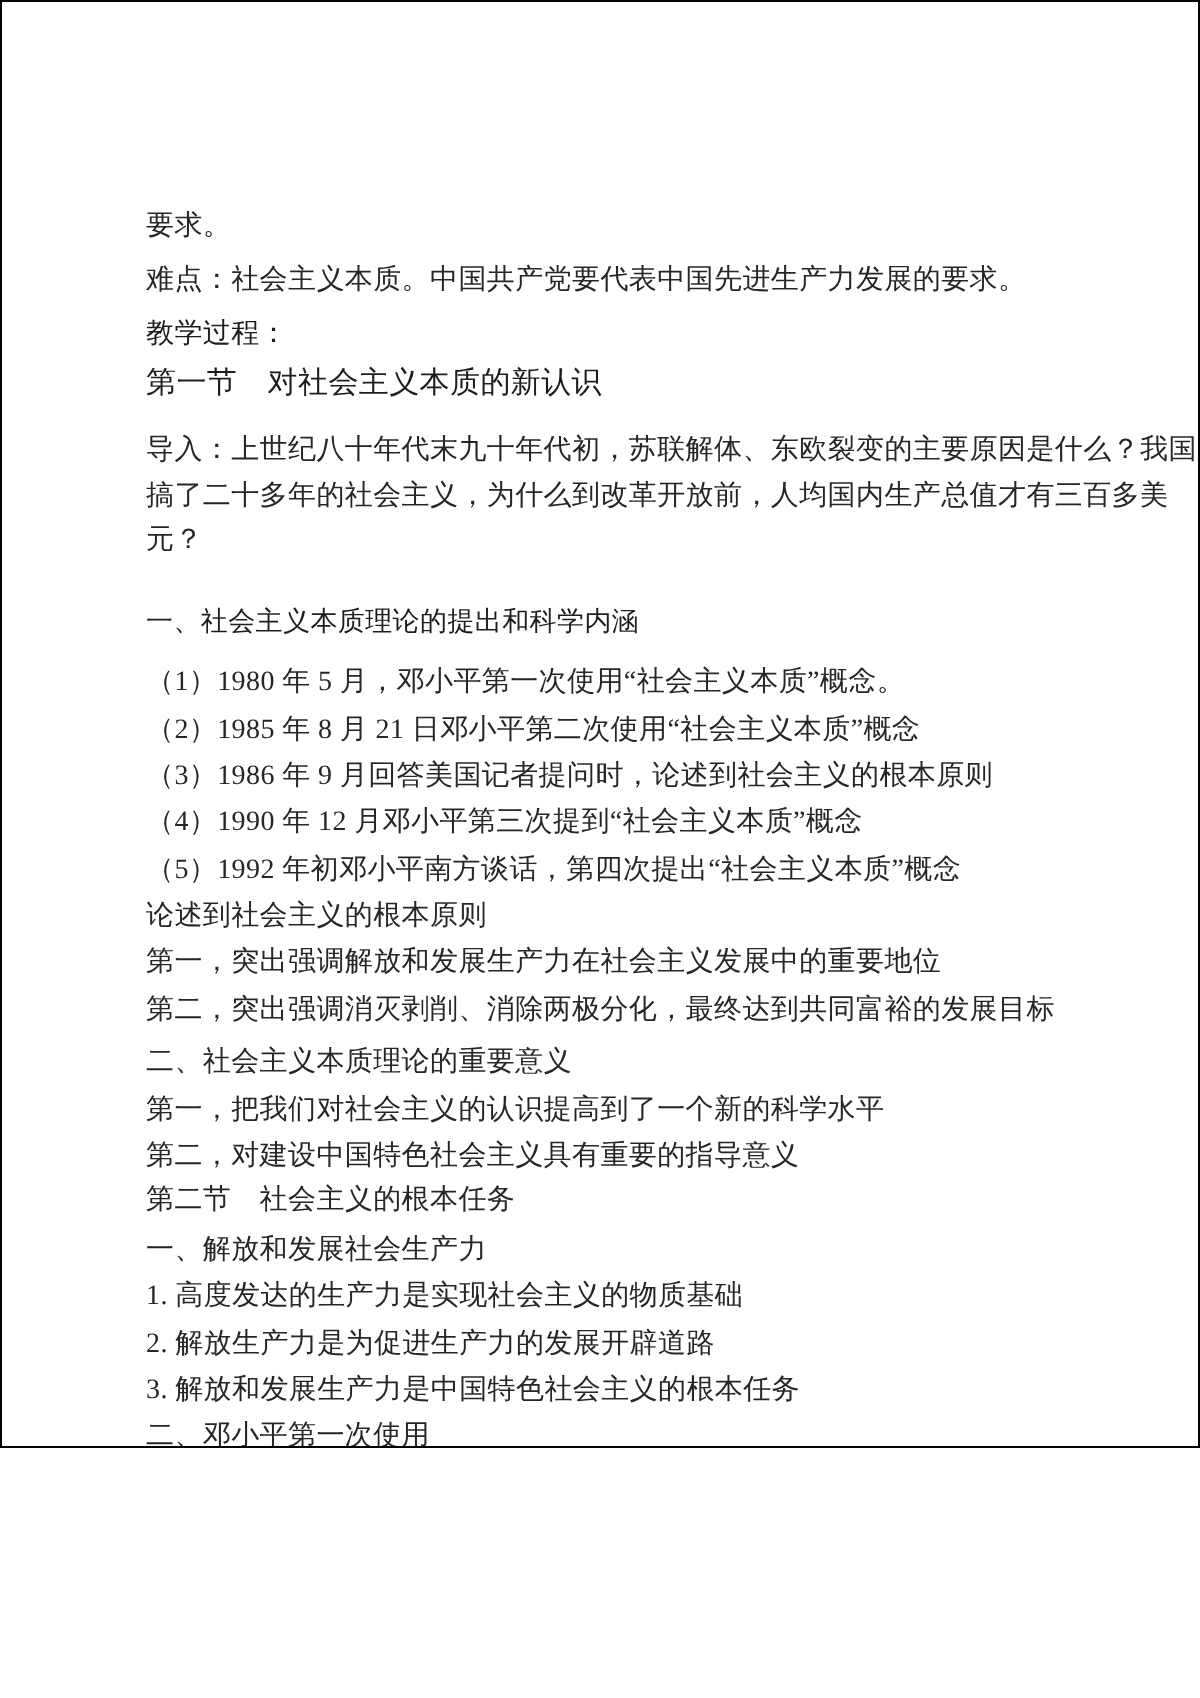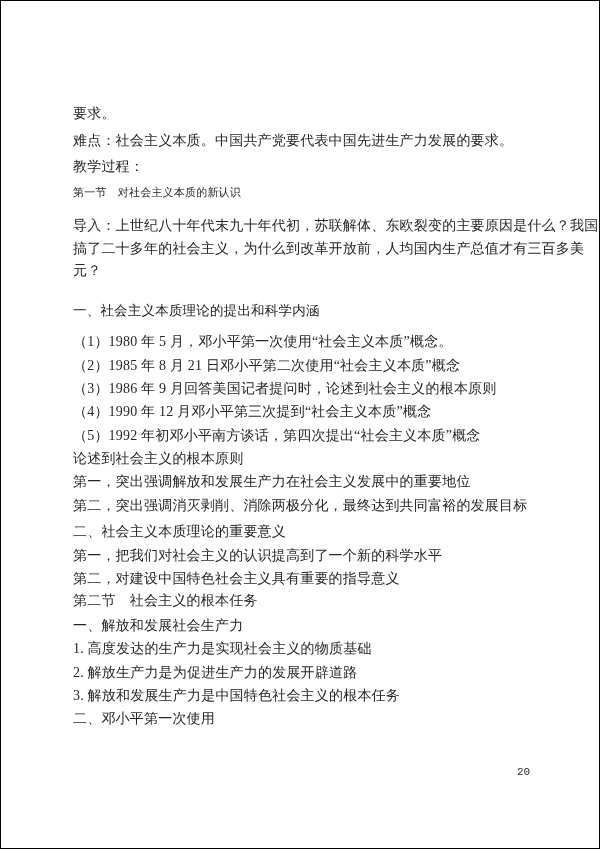--- a/index.html
+++ b/index.html
@@ -3,21 +3,21 @@
 <meta charset="utf-8">
 <style>
   html, body {
     margin: 0;
     padding: 0;
     background: #ffffff;
   }
   .page {
     position: relative;
     width: 600px;
-    height: 849px;
+    height: 724px;
     box-sizing: border-box;
     border: 1px solid #000000;
     background: #ffffff;
     overflow: hidden;
   }
   .line {
     position: absolute;
     left: 72px;
     font-family: "Liberation Serif", "DejaVu Serif", serif;
     font-size: 14px;
@@ -25,21 +25,21 @@
     color: #262626;
     white-space: nowrap;
     letter-spacing: 0.2px;
   }
   .bold {
     font-family: "Liberation Sans", "DejaVu Sans", sans-serif;
     font-weight: normal;
     color: #1d1d1d;
   }
   .section-heading {
-    font-size: 11px;
+    font-size: 15px;
   }
   .sub-heading {
     font-size: 13.5px;
   }
   .page-number {
     position: absolute;
     left: 516px;
     top: 765px;
     font-family: Liberation Mono, monospace;
     font-size: 11px;

